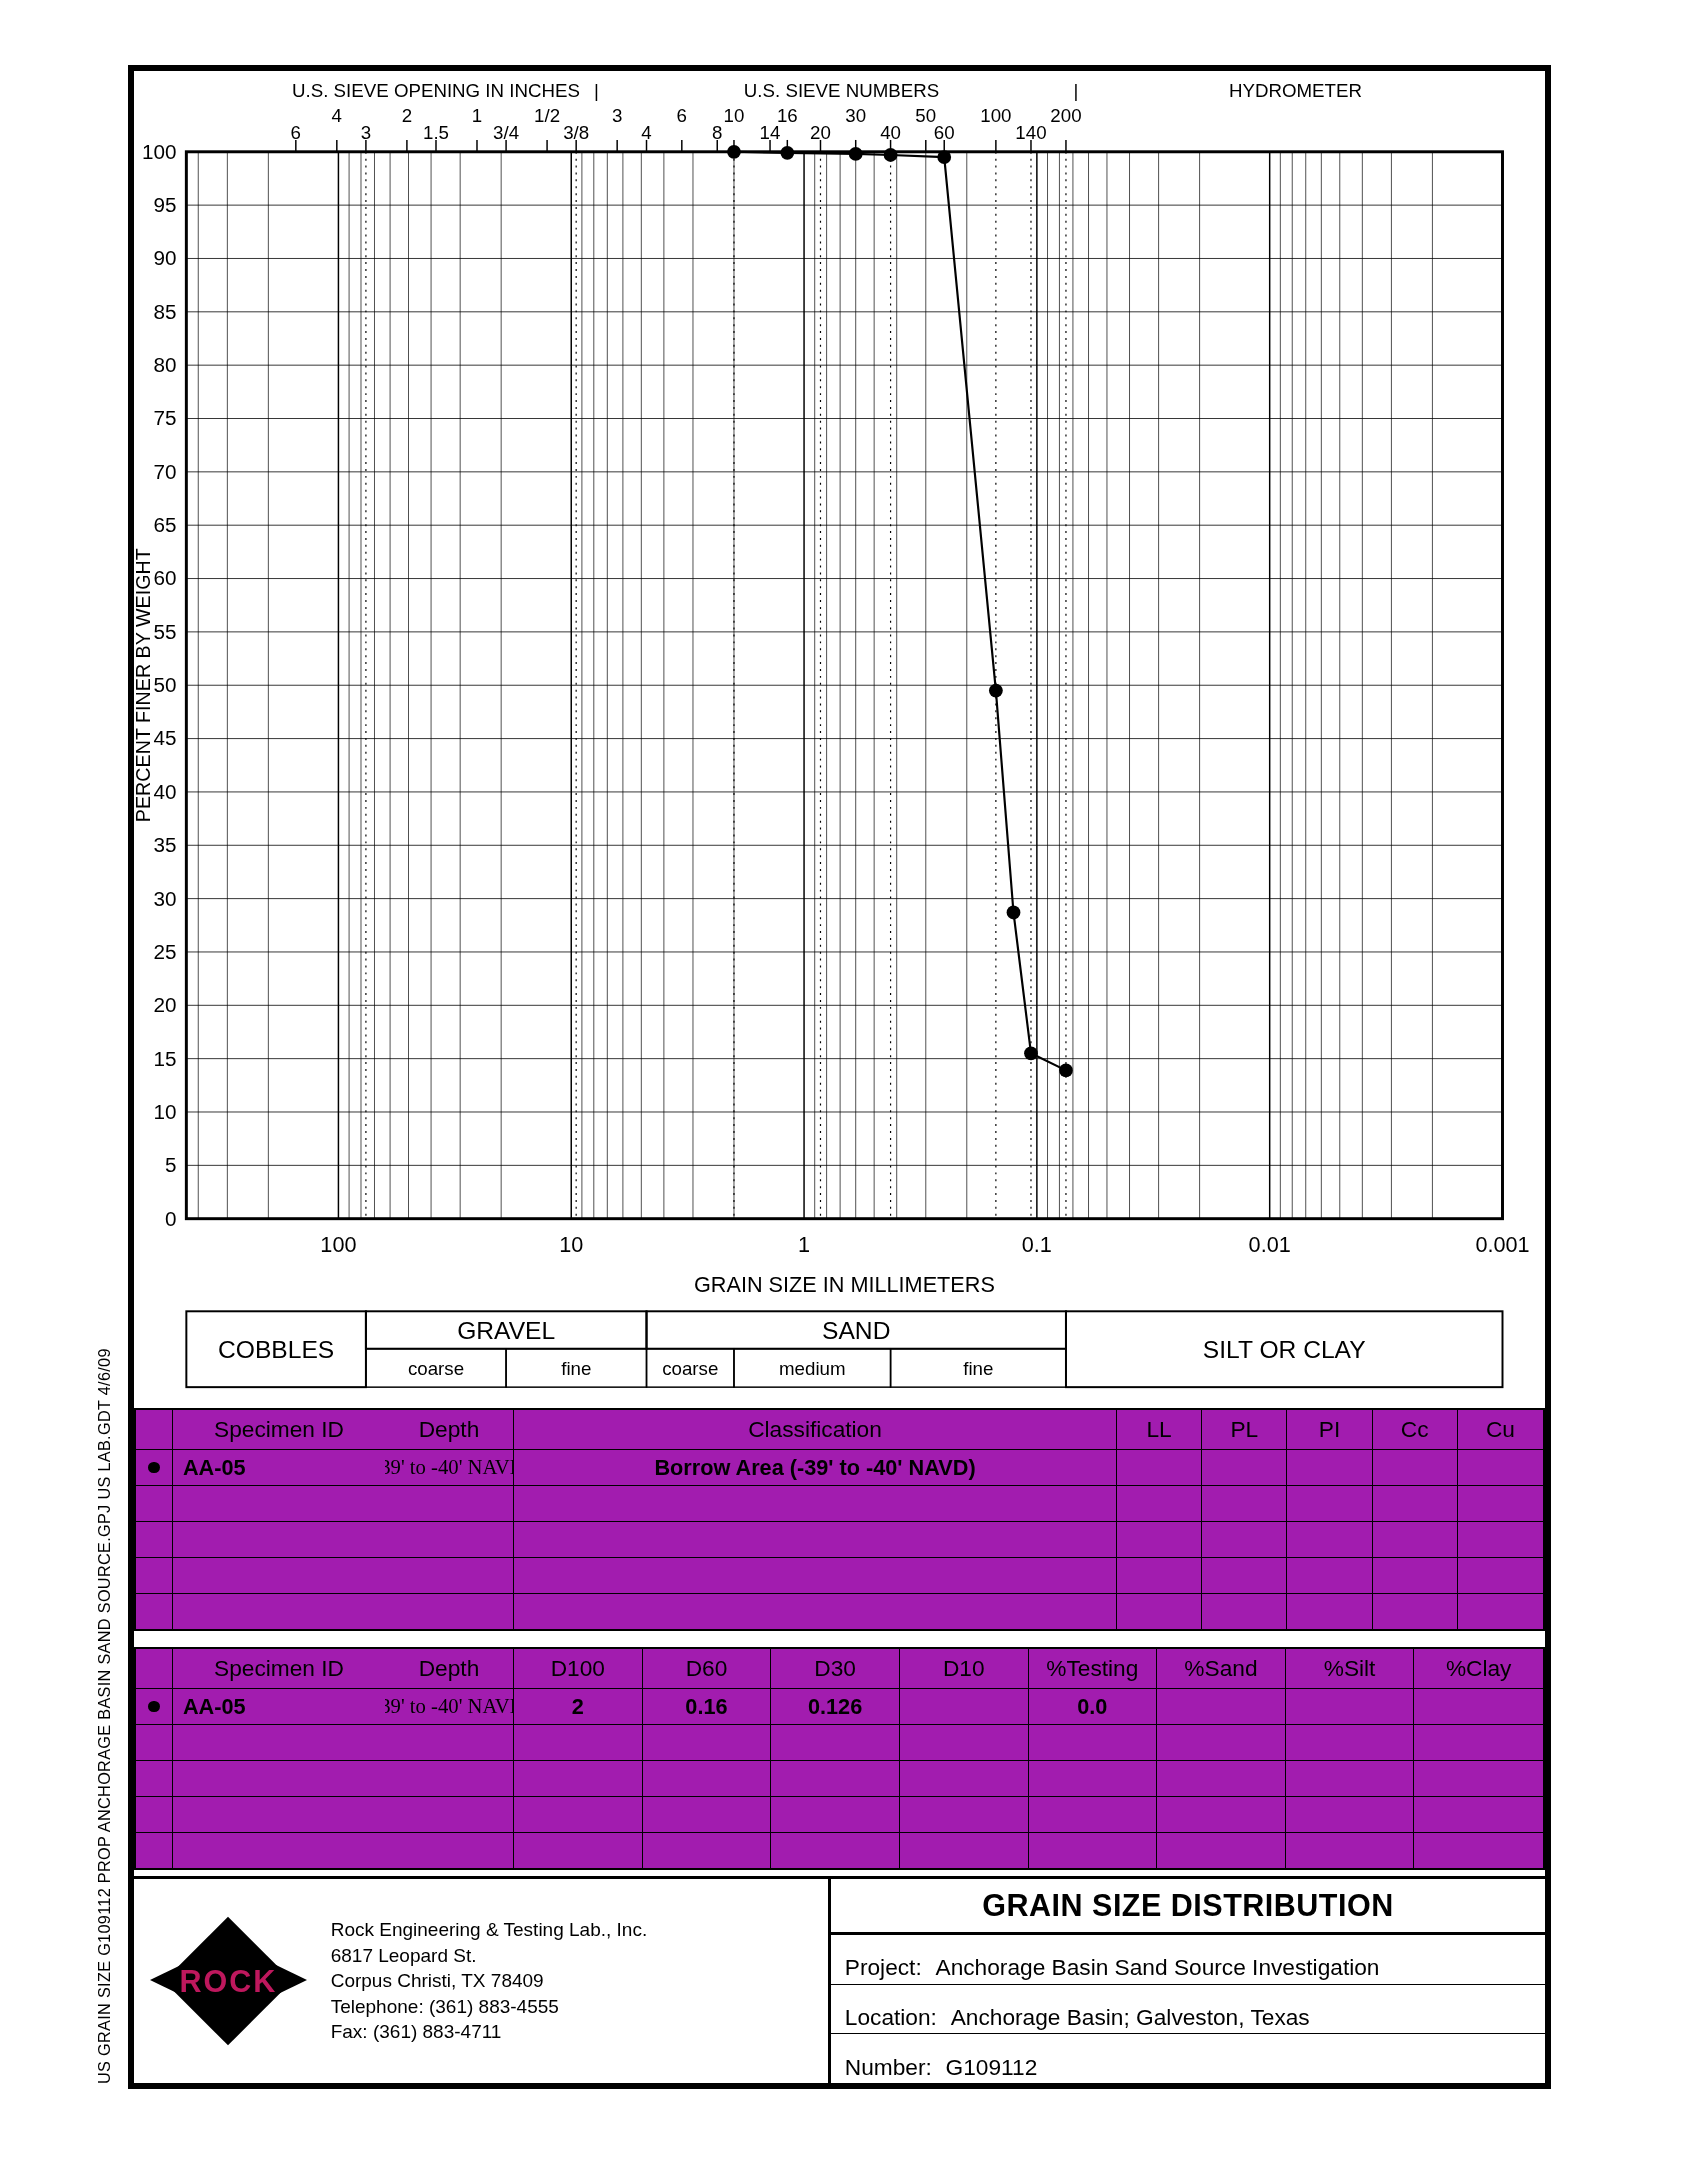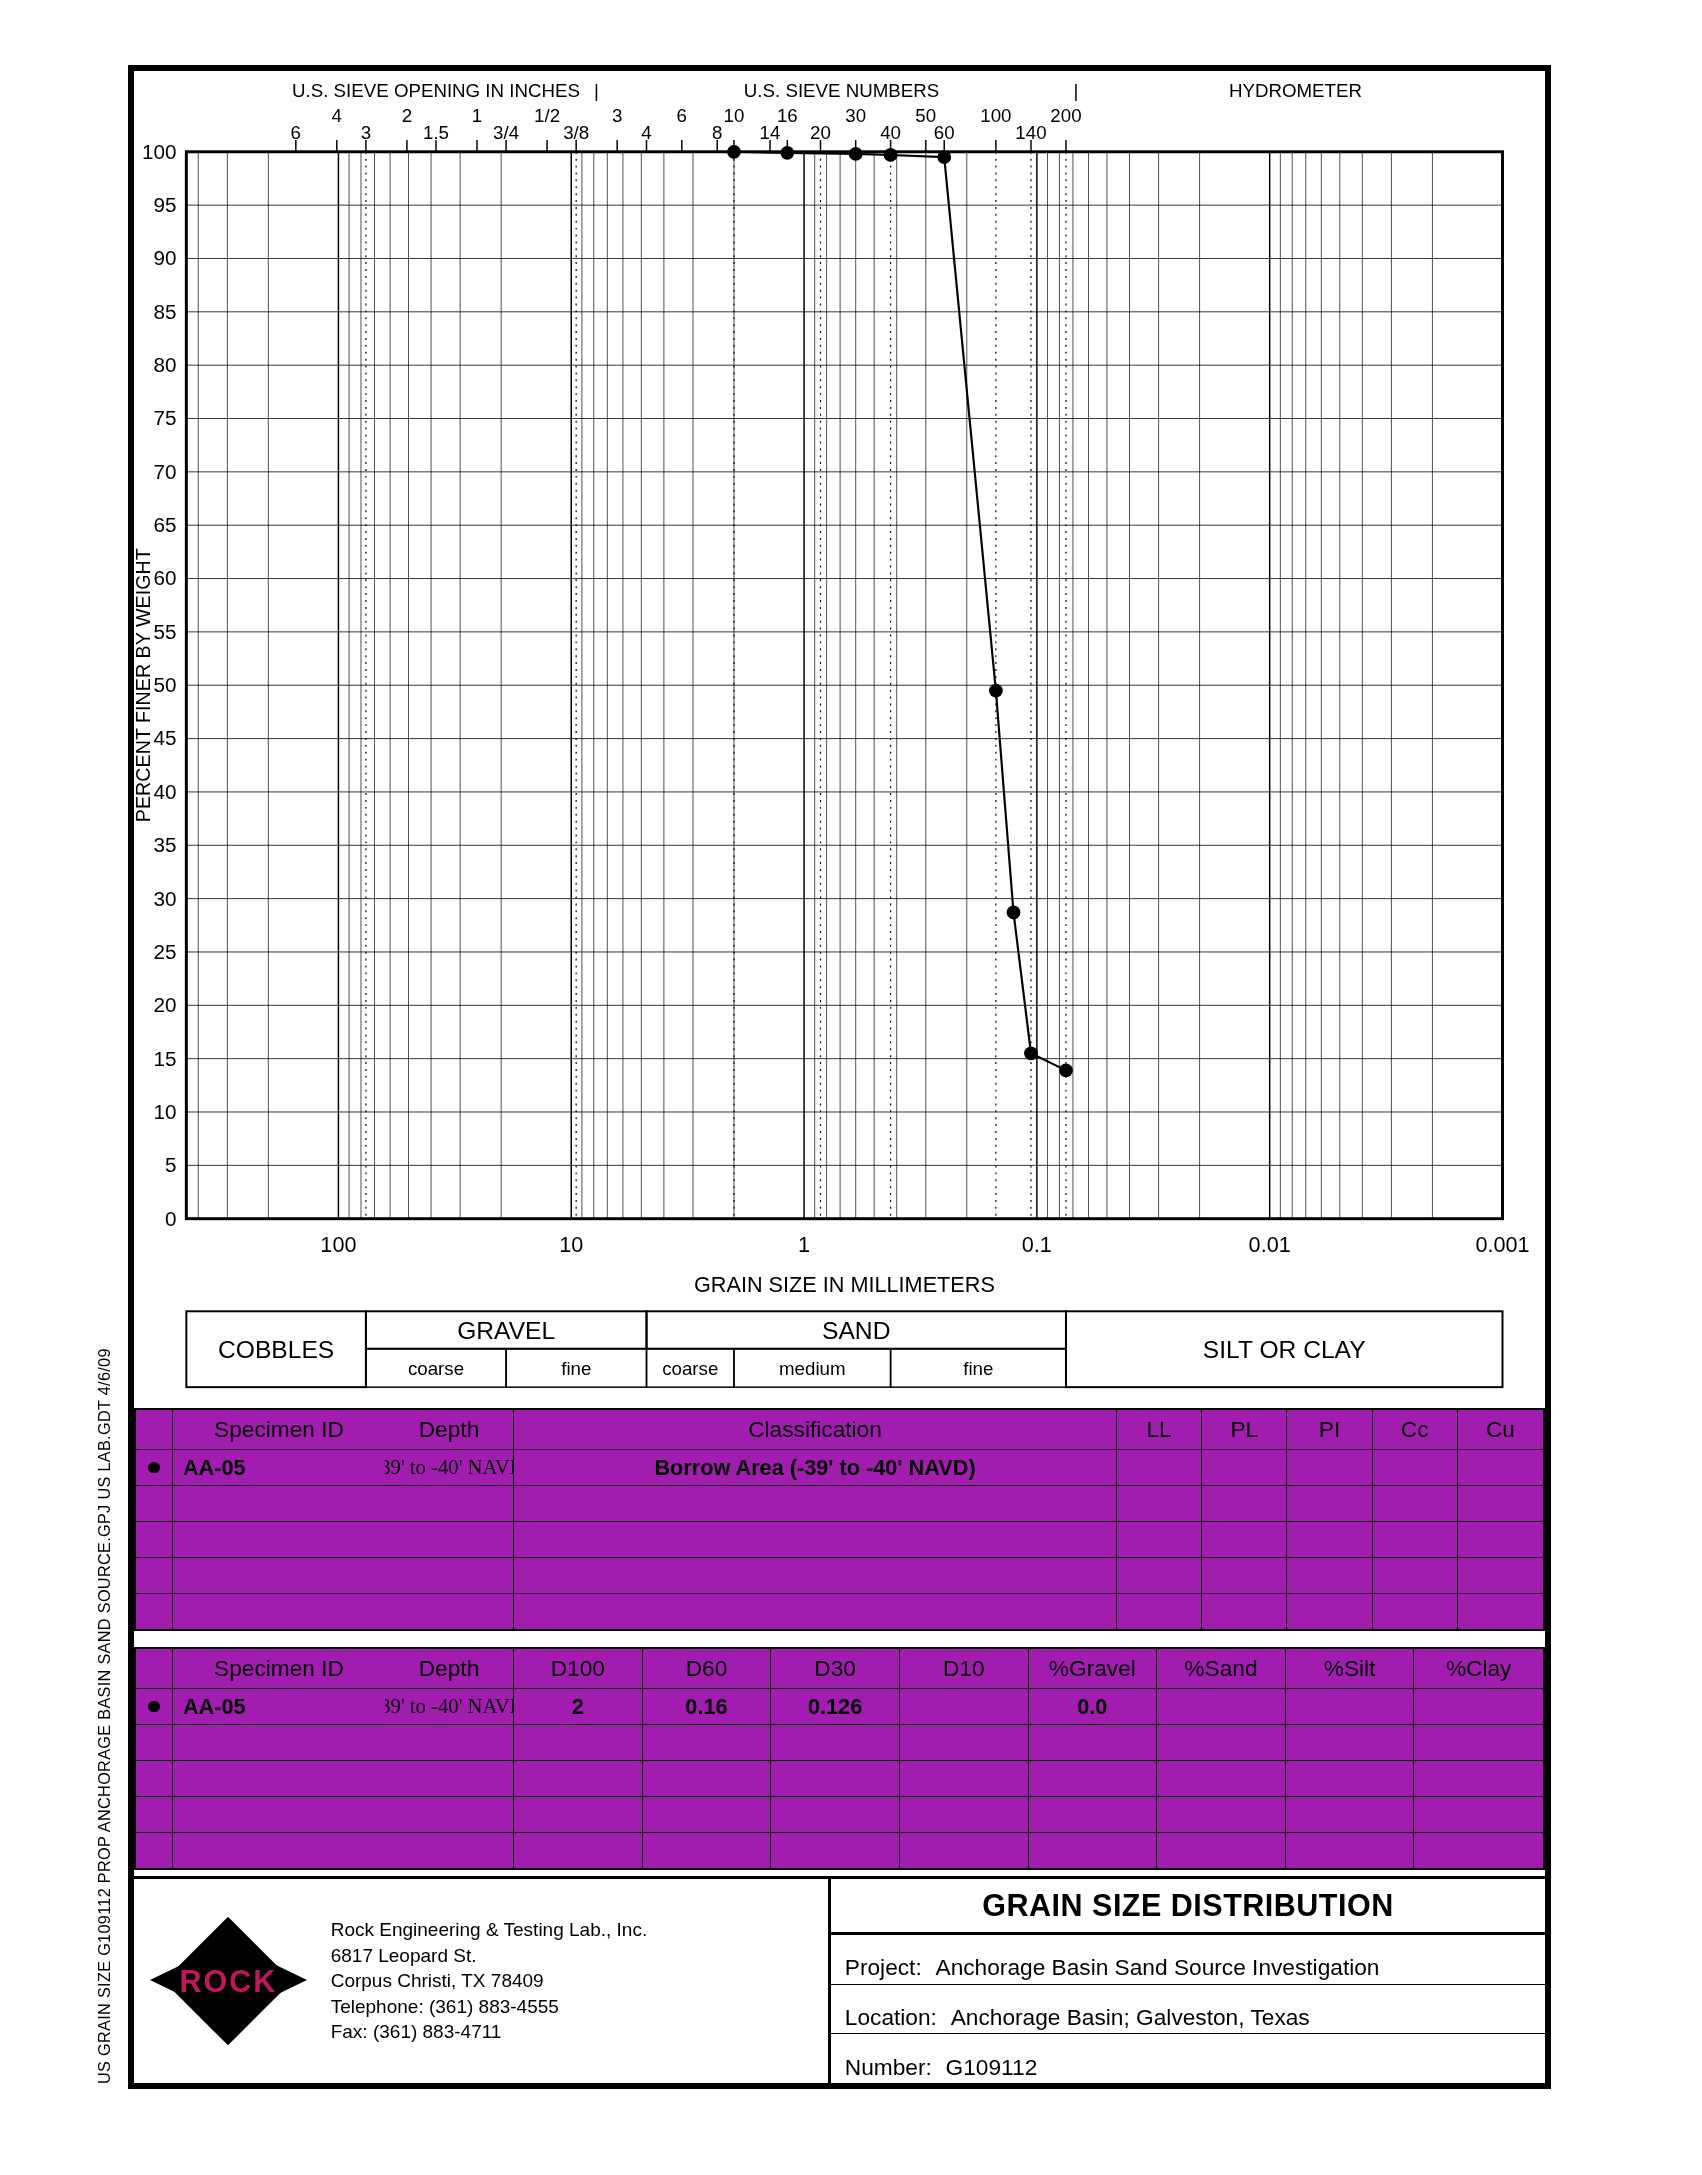--- a/index.html
+++ b/index.html
@@ -304,21 +304,21 @@
     </div>
 
   <div id="gradation-table" class="spec-table">
       <div class="c h "></div>
       <div class="c h nr">Specimen ID</div>
       <div class="c h ">Depth</div>
       <div class="c h ">D100</div>
       <div class="c h ">D60</div>
       <div class="c h ">D30</div>
       <div class="c h ">D10</div>
-      <div class="c h ">%Gravel</div>
+      <div class="c h ">%Testing</div>
       <div class="c h ">%Sand</div>
       <div class="c h ">%Silt</div>
       <div class="c h lc">%Clay</div>
       <div class="c ">
         <span class="dot"></span>
       </div>
       <div class="c b lt nr">AA-05</div>
       <div class="c sf ">(-39' to -40' NAVD)</div>
       <div class="c b ">2</div>
       <div class="c b ">0.16</div>

